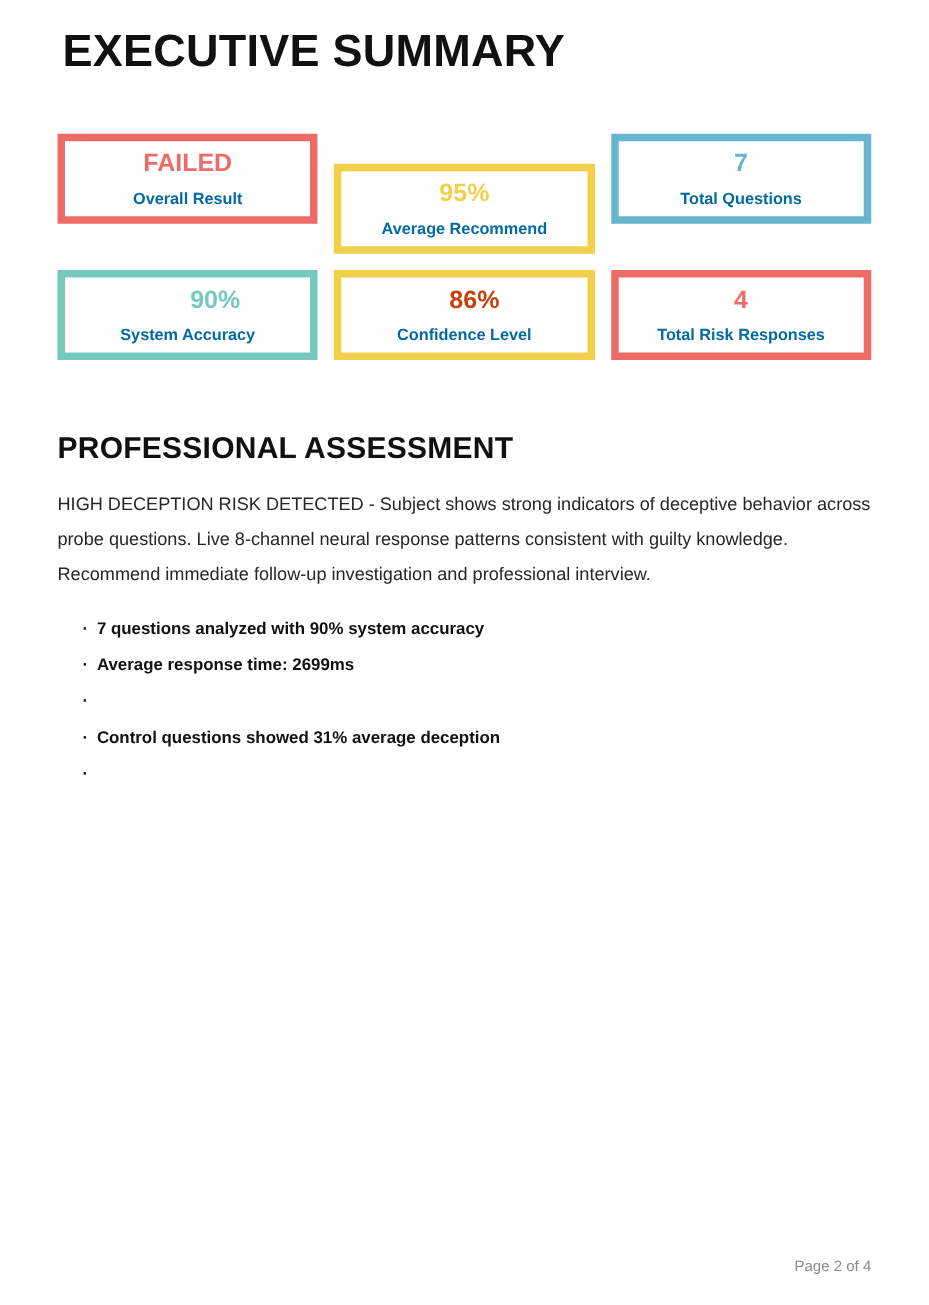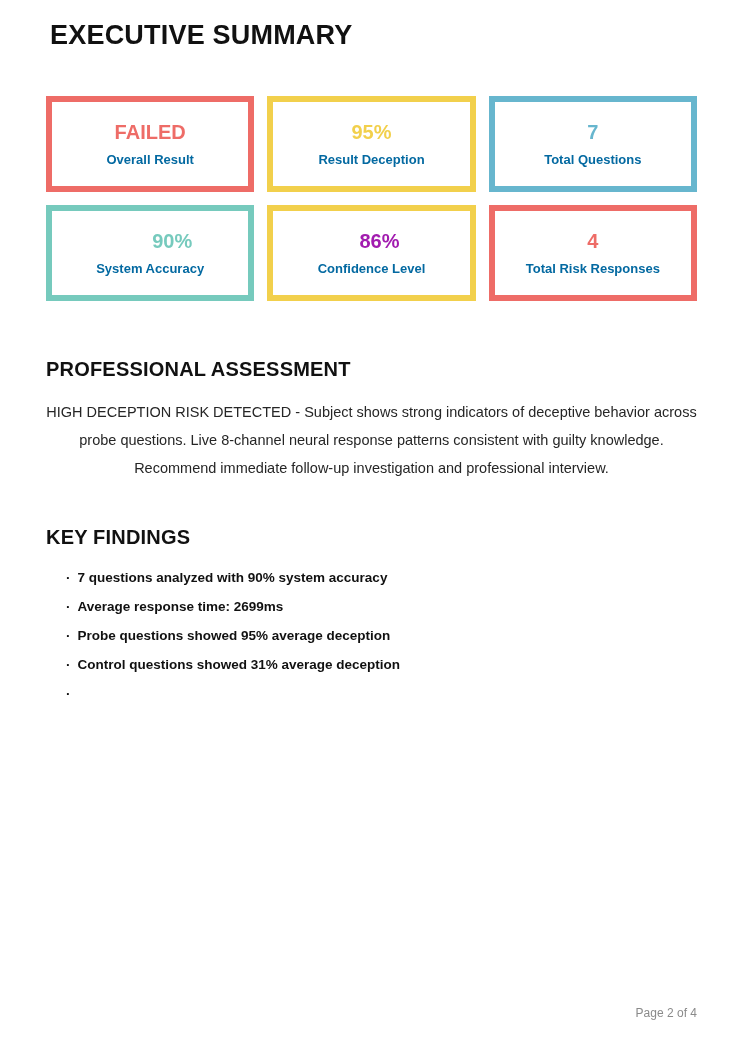--- a/index.html
+++ b/index.html
@@ -13,33 +13,33 @@
     overflow: hidden;
   }
   .content {
     padding: 0 46px;
     box-sizing: border-box;
   }
   .doc-title {
     margin: 0;
     padding-top: 20px;
     padding-left: 4px;
-    font-size: 27px;
+    font-size: 36px;
     font-weight: bold;
     letter-spacing: 0.2px;
     color: #111;
   }
   .cards-grid {
     margin-top: 45px;
     display: grid;
     grid-template-columns: repeat(3, 1fr);
     gap: 13px;
   }
   .stat-card {
-    height: 96px;
+    height: 72px;
     box-sizing: border-box;
     border: 6px solid #ccc;
     background: #fff;
     display: flex;
     flex-direction: column;
     align-items: center;
     justify-content: center;
   }
   .stat-value {
     font-size: 20px;
@@ -48,33 +48,32 @@
   }
   .stat-label {
     margin-top: 11px;
     font-size: 13px;
     font-weight: bold;
     color: #0369a1;
     line-height: 1;
   }
   .section-heading {
     margin: 0;
-    font-size: 20px;
+    font-size: 24px;
     font-weight: bold;
     color: #111;
     letter-spacing: 0.2px;
   }
   .assessment-heading { margin-top: 57px; }
   .assessment-body {
     margin: 17px 0 0 0;
     font-size: 14.5px;
     line-height: 28px;
     color: #262626;
     max-width: 651px;
-    text-align: center;
   }
   .findings-heading { margin-top: 44px; }
   .findings-list {
     margin-top: 22px;
     padding-left: 20px;
   }
   .finding-item {
     font-size: 13.5px;
     font-weight: bold;
     color: #111;
@@ -100,60 +99,58 @@
 
 <div class="content">
 
   <h1 class="doc-title">EXECUTIVE SUMMARY</h1>
 
   <div class="cards-grid">
       <div class="stat-card" style="border-color: rgb(238, 108, 103);">
         <div class="stat-value" style="color: rgb(238, 108, 103);">FAILED</div>
         <div class="stat-label">Overall Result</div>
       </div>
-      <div class="stat-card" style="border-color: rgb(242, 208, 76);">
+      <div class="stat-card" style="border-color: rgb(242, 208, 76); margin-top: 24px;">
         <div class="stat-value" style="color: rgb(242, 208, 76);">95%</div>
-        <div class="stat-label">Result Deception</div>
+        <div class="stat-label">Average Recommend</div>
       </div>
       <div class="stat-card" style="border-color: rgb(103, 182, 206);">
         <div class="stat-value" style="color: rgb(103, 182, 206);">7</div>
         <div class="stat-label">Total Questions</div>
       </div>
       <div class="stat-card" style="border-color: rgb(118, 202, 189);">
         <div class="stat-value" style="color: rgb(118, 202, 189); margin-left: 44px;">90%</div>
         <div class="stat-label">System Accuracy</div>
       </div>
       <div class="stat-card" style="border-color: rgb(242, 208, 76);">
-        <div class="stat-value" style="color: #a21caf; padding-left: 16px;">86%</div>
+        <div class="stat-value" style="color: #c2410c; padding-left: 16px;">86%</div>
         <div class="stat-label">Confidence Level</div>
       </div>
       <div class="stat-card" style="border-color: rgb(238, 108, 103);">
         <div class="stat-value" style="color: rgb(238, 108, 103);">4</div>
         <div class="stat-label">Total Risk Responses</div>
       </div>
     </div>
 
   <h2 class="section-heading assessment-heading">PROFESSIONAL ASSESSMENT</h2>
 
   <p class="assessment-body">HIGH DECEPTION RISK DETECTED - Subject shows strong indicators of deceptive behavior across probe questions. Live 8-channel neural response patterns consistent with guilty knowledge. Recommend immediate follow-up investigation and professional interview.</p>
 
-  <h2 class="section-heading findings-heading">KEY FINDINGS</h2>
 
   <div class="findings-list">
       <div class="finding-item">
         <span class="bullet-dot">·</span>
         <span>7 questions analyzed with 90% system accuracy</span>
       </div>
       <div class="finding-item">
         <span class="bullet-dot">·</span>
         <span>Average response time: 2699ms</span>
       </div>
       <div class="finding-item">
         <span class="bullet-dot">·</span>
-        <span>Probe questions showed 95% average deception</span>
       </div>
       <div class="finding-item">
         <span class="bullet-dot">·</span>
         <span>Control questions showed 31% average deception</span>
       </div>
       <div class="finding-item">
         <span class="bullet-dot">·</span>
       </div>
     </div>
 

